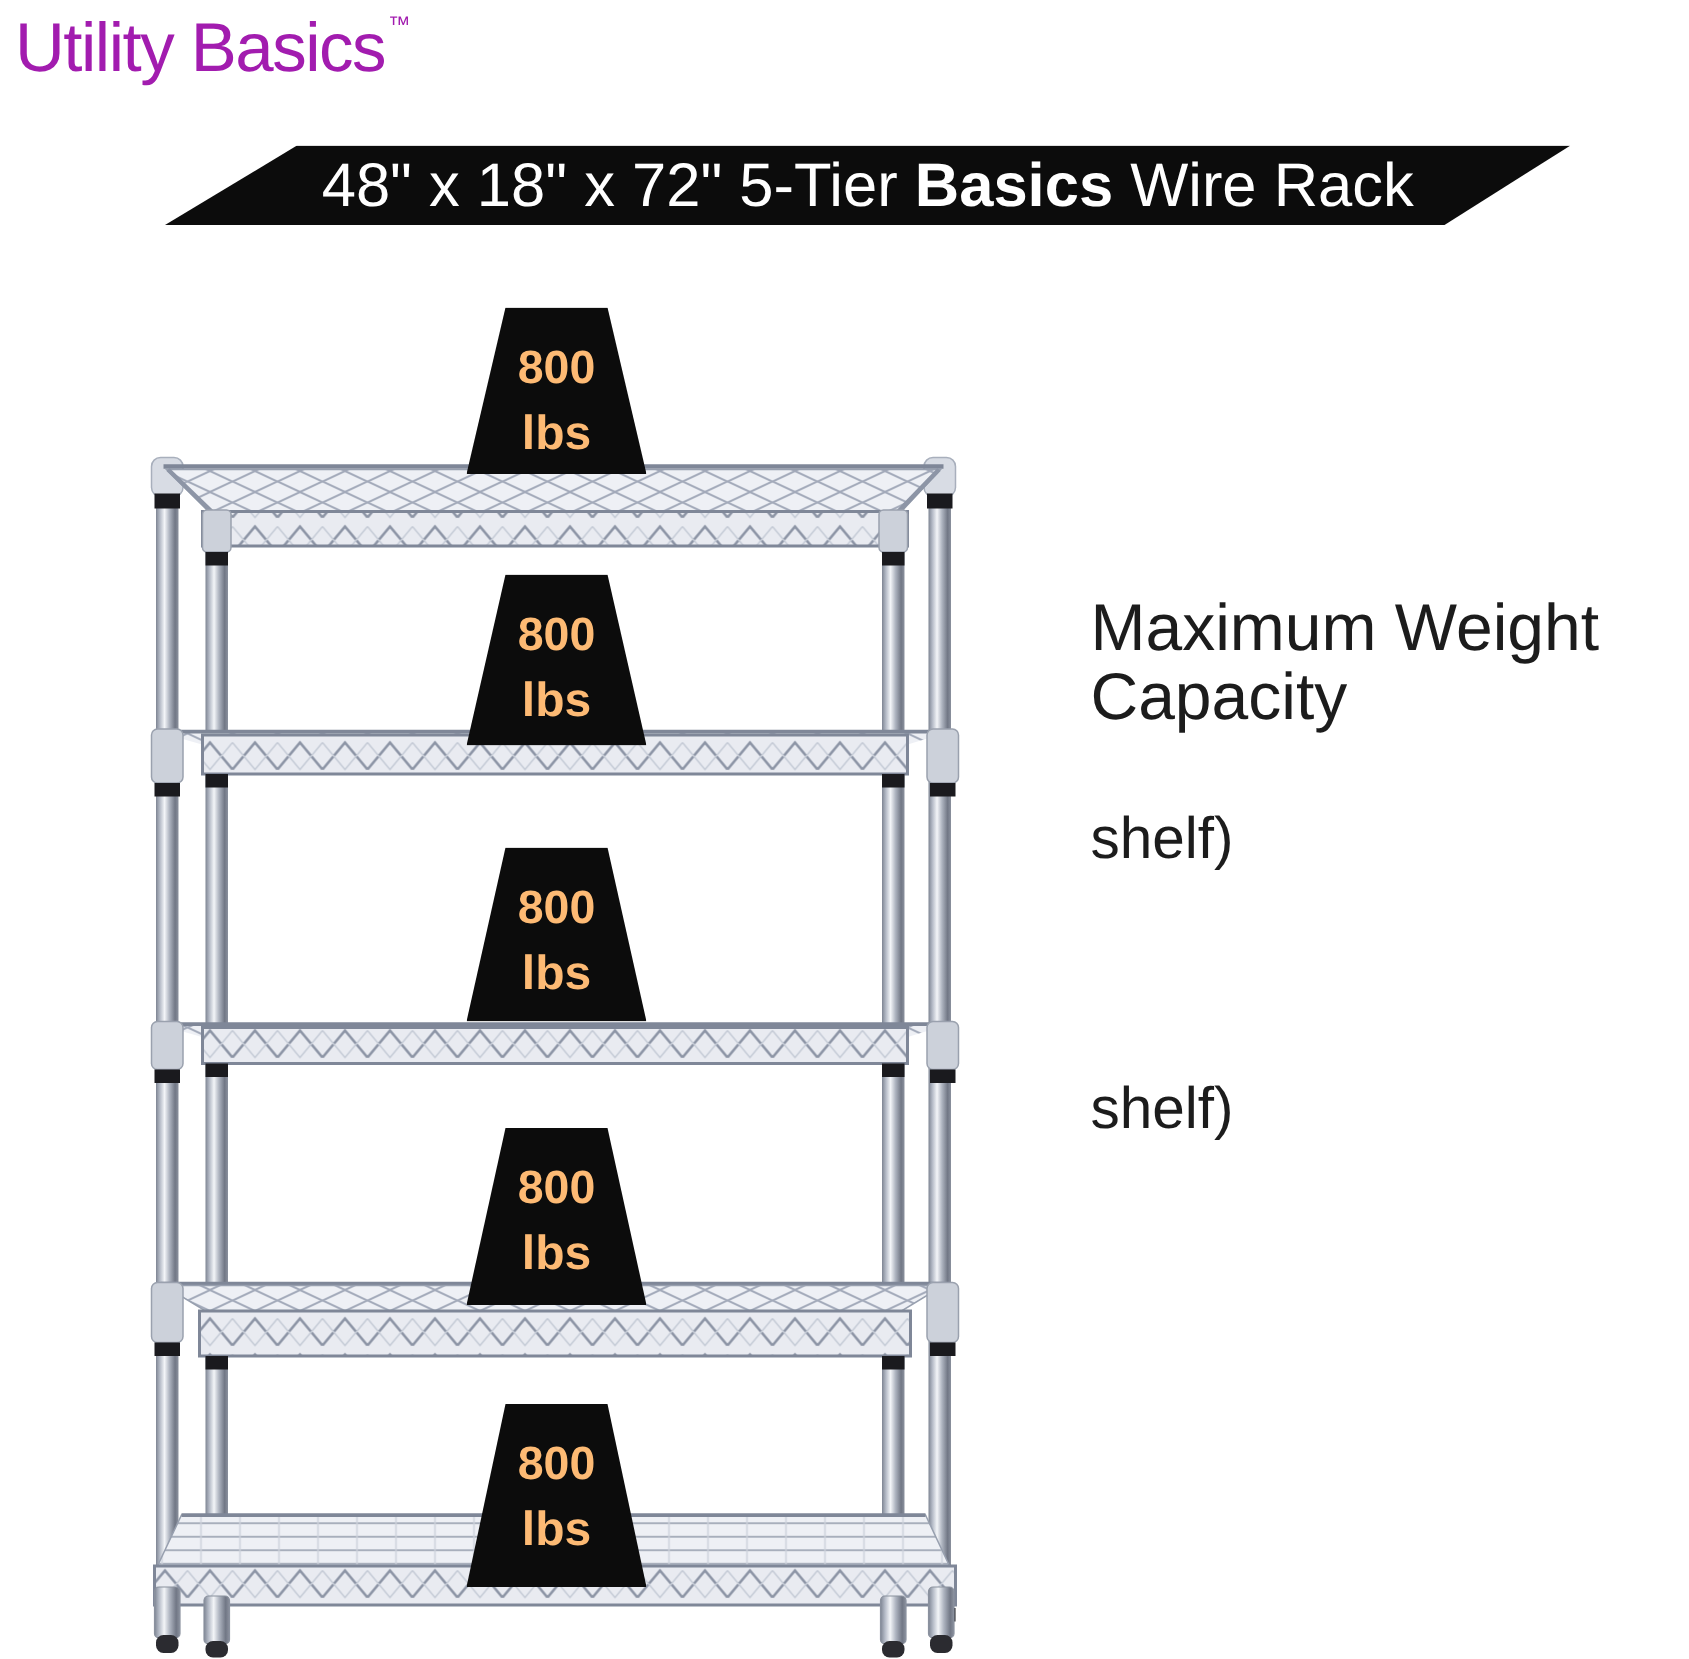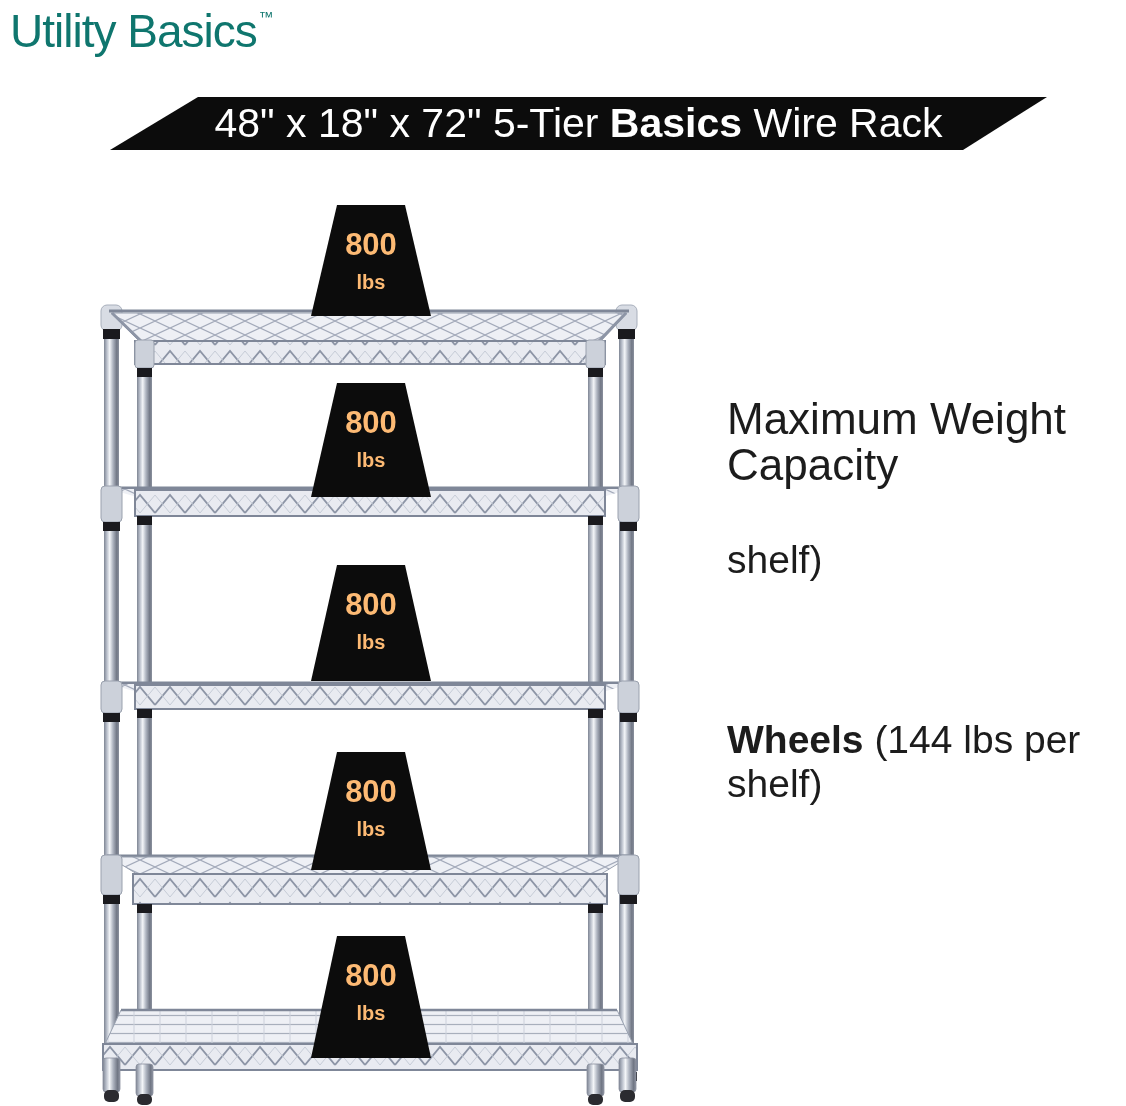--- a/index.html
+++ b/index.html
@@ -7,39 +7,39 @@
     --accent:#0c0c0c;
     --text:#1c1c1c;
     --banner-text:#ffffff;
   }
   html,body{margin:0;padding:0;background:#ffffff;}
   .canvas{
     position:relative;width:1126px;height:1106px;background:#ffffff;overflow:hidden;
     font-family:"Liberation Sans", sans-serif;color:var(--text);
   }
   
-  .logo{position:absolute;left:10px;top:4px;font-size:46px;letter-spacing:-1px;color:#0f766e;white-space:nowrap;}
+  .logo{position:absolute;left:10px;top:4px;font-size:46px;letter-spacing:-1px;color:#a21caf;white-space:nowrap;}
   .logo .tm{font-size:15px;vertical-align:top;position:relative;top:4px;margin-left:2px;}
   
   .banner{
     position:absolute;left:110px;top:97px;width:937px;height:53px;background:var(--accent);
     clip-path:polygon(88px 0%, 100% 0%, 853px 100%, 0% 100%);
     display:flex;align-items:center;justify-content:center;
   }
   .banner-text{color:var(--banner-text);font-size:41px;white-space:nowrap;letter-spacing:0;}
   .banner-text .b{font-weight:700;}
   
   .badge{
     position:absolute;left:311px;width:120px;background:var(--accent);
     clip-path:polygon(26px 0%,94px 0%,100% 100%,0% 100%);
     color:#fdba74;display:flex;flex-direction:column;align-items:center;
     padding-top:24px;gap:12px;box-sizing:border-box;font-weight:700;line-height:1;z-index:3;
   }
   .badge .v{font-size:31px;}
-  .badge .u{font-size:20px;}
+  .badge .u{font-size:32px;}
   
   .info{position:absolute;left:727px;top:0;width:420px;}
   .info-heading{position:absolute;left:0;top:396px;font-size:44px;line-height:46px;white-space:nowrap;}
   .para{position:absolute;left:0;font-size:39px;line-height:44px;}
   .para .tline{white-space:nowrap;}
   .para .b, .info .b{font-weight:700;}
   .para-1{top:538px;}
   .para-2{top:718px;}
   .rack-svg{position:absolute;left:95px;top:300px;z-index:1;}
 </style>
@@ -186,18 +186,17 @@
     <span class="v">800</span>
     <span class="u">lbs</span>
   </div>
 
   <div class="info">
     <div class="info-heading">Maximum Weight<br>Capacity</div>
     <div class="para para-1">
         <div class="tline"><span>shelf)</span></div>
       </div>
     <div class="para para-2">
-        <div class="tline"><span class="b">Wheels</span><span> (144 lbs per</span></div>
         <div class="tline"><span>shelf)</span></div>
       </div>
   </div>
 
 </div>
 
 </body></html>

